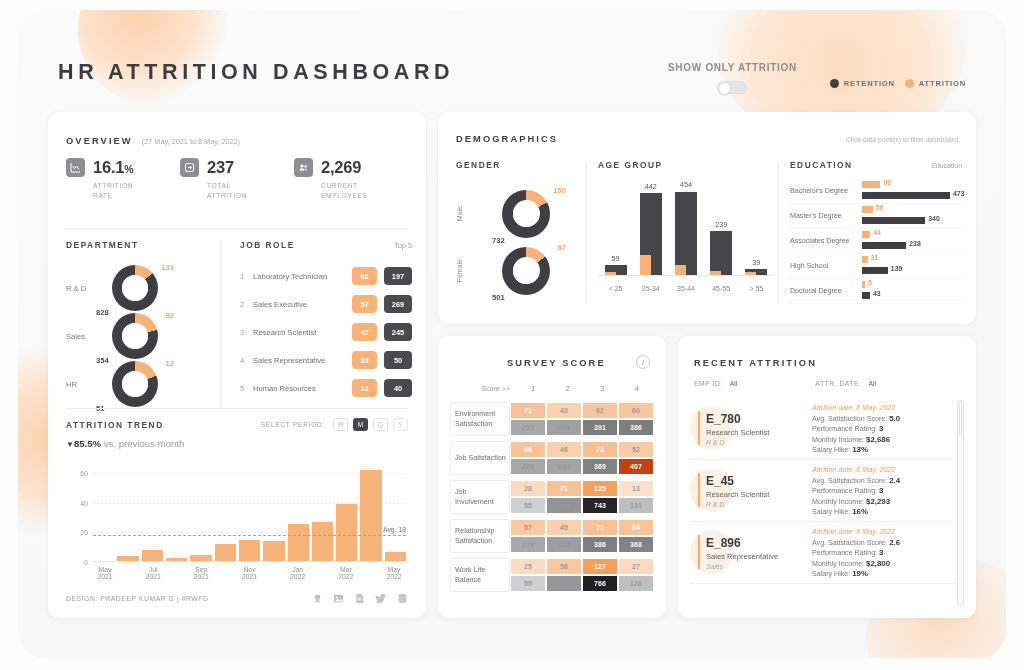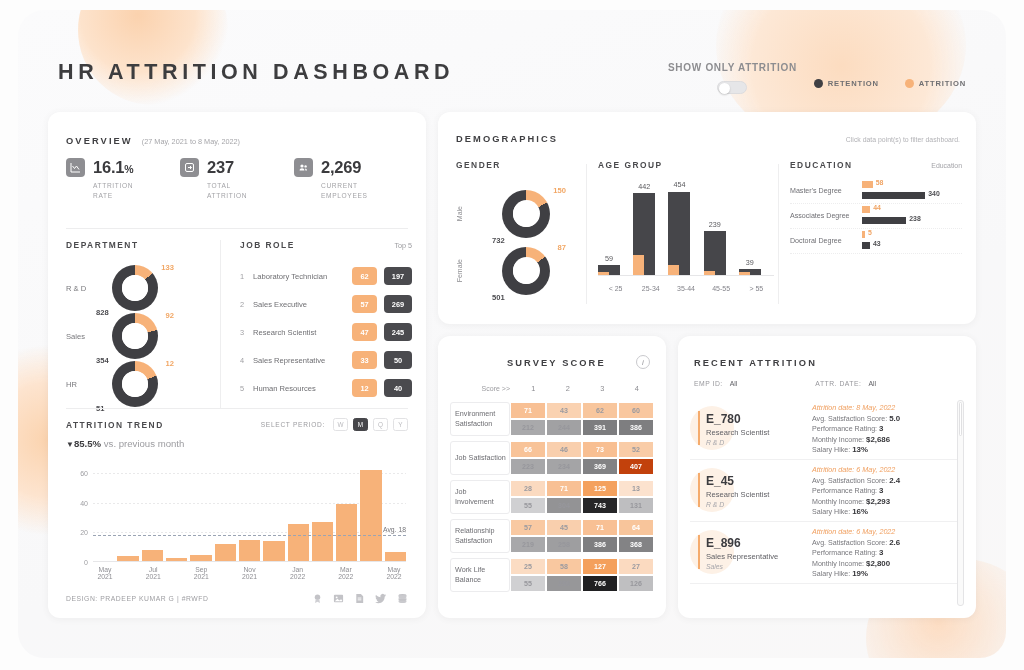--- a/index.html
+++ b/index.html
@@ -36,21 +36,21 @@
   .toggle-wrap { position: absolute; left: 668px; top: 62px; text-align: center; }
   .toggle-label { font-size: 10px; letter-spacing: 0.7px; color: #8d8d90; font-weight: 600; }
   .toggle {
     margin: 8px auto 0; width: 30px; height: 13px; border-radius: 7px;
     background: #e6e6e8; position: relative; border: 1px solid #dcdcde;
   }
   .toggle .knob {
     position: absolute; left: 1px; top: 1px; width: 11px; height: 11px;
     border-radius: 50%; background: #fff; box-shadow: 0 1px 2px rgba(0,0,0,.18);
   }
-  .legend { position: absolute; right: 58px; top: 79px; display: flex; gap: 26px; align-items: center; }
+  .legend { position: absolute; right: 58px; top: 79px; display: flex; gap: 10px; align-items: center; }
   .legend-item { display: flex; align-items: center; gap: 5px; }
   .legend-dot { width: 9px; height: 9px; border-radius: 50%; }
   .legend-text { font-size: 7.6px; letter-spacing: 0.8px; color: #6f6f72; font-weight: 600; }
 
   .card {
     position: absolute; background: #fff; border-radius: 12px;
     box-shadow: 0 1px 7px rgba(80,80,90,0.07);
   }
   #card-overview { left: 48px; top: 112px; width: 378px; height: 506px; }
   #card-demographics { left: 438px; top: 112px; width: 538px; height: 212px; }
@@ -147,21 +147,21 @@
   .gender { position: absolute; left: 18px; top: 48px; width: 128px; }
   .g-rows { margin-top: 15px; }
   .g-row { display: flex; align-items: center; height: 57px; position: relative; }
   .g-lab { width: 20px; font-size: 7px; color: #8c8c90;
     writing-mode: vertical-rl; transform: rotate(180deg); text-align: center; }
 
   .agebox { position: absolute; left: 160px; top: 48px; width: 176px; }
   .age-plot { position: absolute; left: 0; top: 22px; width: 176px; height: 110px; }
   .age-bars { position: absolute; left: 0; right: 0; bottom: 16px; top: 10px;
     display: flex; align-items: flex-end; justify-content: space-around; }
-  .age-col { width: 35px; position: relative; height: 100%; display: flex; flex-direction: column; justify-content: flex-end; }
+  .age-col { width: 22px; position: relative; height: 100%; display: flex; flex-direction: column; justify-content: flex-end; }
   .age-bar { width: 22px; background: #46464a; position: relative; }
   .age-att { position: absolute; left: 0; bottom: 0; width: 11px; background: #f7b279; }
   .age-num { position: absolute; left: 0; width: 22px; text-align: center;
     font-size: 7.2px; color: #58585c; }
   .age-x { position: absolute; left: 0; right: 0; bottom: 0; display: flex; justify-content: space-around; }
   .age-xl { width: 30px; text-align: center; font-size: 7px; color: #83838a; }
   .age-baseline { position: absolute; left: 0; right: 0; bottom: 16px; height: 1px; background: #e6e6e8; }
 
   .edu { position: absolute; left: 352px; top: 48px; width: 172px; }
   .edu-head { display: flex; justify-content: space-between; align-items: baseline; }
@@ -544,35 +544,53 @@
     </div>
     <div class="vdiv" style="left:340px; top:52px; height:140px;"></div>
 
     <div class="edu">
       <div class="edu-head">
         <div class="sub-title">EDUCATION</div>
         <div class="edu-cap">Education</div>
       </div>
       <div class="edu-rows" id="edu-rows">
           <div class="edu-row">
+            <div class="edu-name">Bachelor's Degree</div>
+            <div class="edu-bars">
+              <div class="edu-b o" style="width:18.41860465116279px"></div>
+              <div class="edu-v o" style="left:21.41860465116279px">99</div>
+              <div class="edu-b d" style="width:88px"></div>
+              <div class="edu-v d" style="left:91px">473</div>
+            </div>
+          </div>
+          <div class="edu-row">
             <div class="edu-name">Master's Degree</div>
             <div class="edu-bars">
               <div class="edu-b o" style="width:10.790697674418604px"></div>
               <div class="edu-v o" style="left:13.790697674418604px">58</div>
               <div class="edu-b d" style="width:63.25581395348838px"></div>
               <div class="edu-v d" style="left:66.25581395348837px">340</div>
             </div>
           </div>
           <div class="edu-row">
             <div class="edu-name">Associates Degree</div>
             <div class="edu-bars">
               <div class="edu-b o" style="width:8.186046511627907px"></div>
               <div class="edu-v o" style="left:11.186046511627907px">44</div>
               <div class="edu-b d" style="width:44.27906976744186px"></div>
               <div class="edu-v d" style="left:47.27906976744186px">238</div>
+            </div>
+          </div>
+          <div class="edu-row">
+            <div class="edu-name">High School</div>
+            <div class="edu-bars">
+              <div class="edu-b o" style="width:5.767441860465117px"></div>
+              <div class="edu-v o" style="left:8.767441860465116px">31</div>
+              <div class="edu-b d" style="width:25.86046511627907px"></div>
+              <div class="edu-v d" style="left:28.86046511627907px">139</div>
             </div>
           </div>
           <div class="edu-row">
             <div class="edu-name">Doctoral Degree</div>
             <div class="edu-bars">
               <div class="edu-b o" style="width:3px"></div>
               <div class="edu-v o" style="left:6px">5</div>
               <div class="edu-b d" style="width:8px"></div>
               <div class="edu-v d" style="left:11px">43</div>
             </div>

